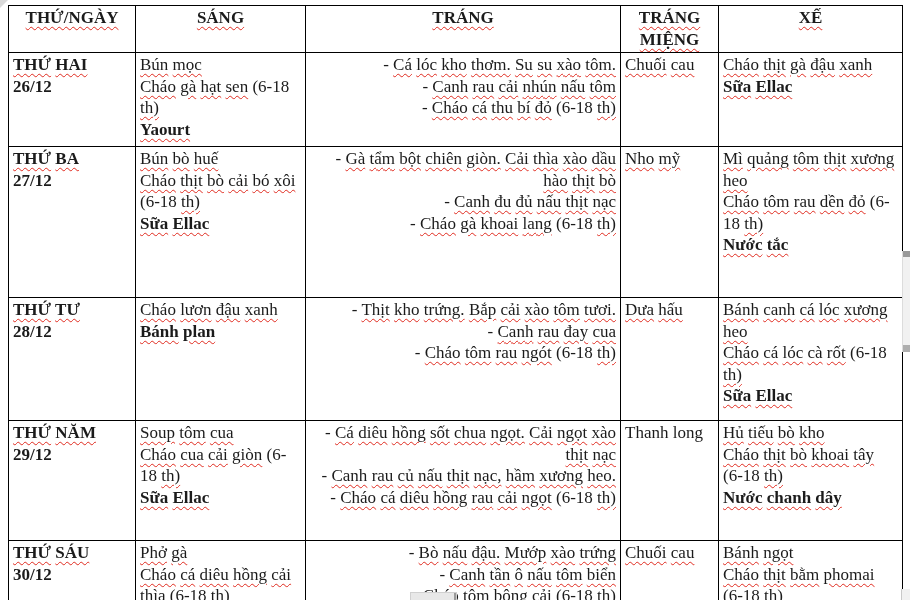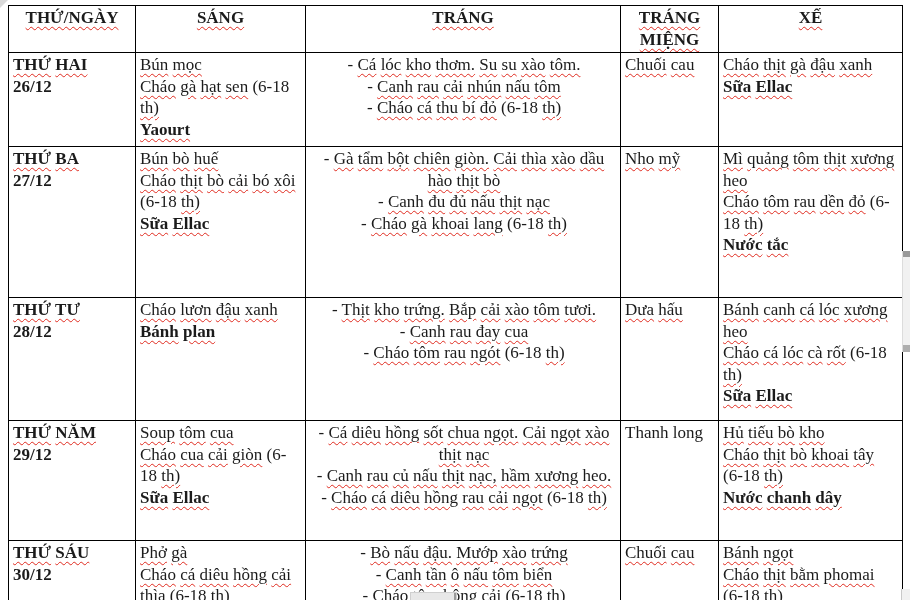--- a/index.html
+++ b/index.html
@@ -28,21 +28,21 @@
     overflow:hidden;
   }
   .menu thead tr{height:42px}
   .menu tbody tr:nth-child(1){height:94px}
   .menu tbody tr:nth-child(2){height:151px}
   .menu tbody tr:nth-child(3){height:123px}
   .menu tbody tr:nth-child(4){height:120px}
   .menu tbody tr:nth-child(5){height:86px}
   .menu th{font-weight:bold;text-align:center}
   td.center{text-align:left}
-  td.left{text-align:center;padding-left:6px}
+  td.left{text-align:right;padding-left:6px}
   .line{display:block}
   .b{font-weight:bold}
   .sq{
     text-decoration-line:underline;
     text-decoration-style:wavy;
     text-decoration-color:#e02b20;
     text-decoration-thickness:1px;
     text-underline-offset:2.5px;
   }
   

